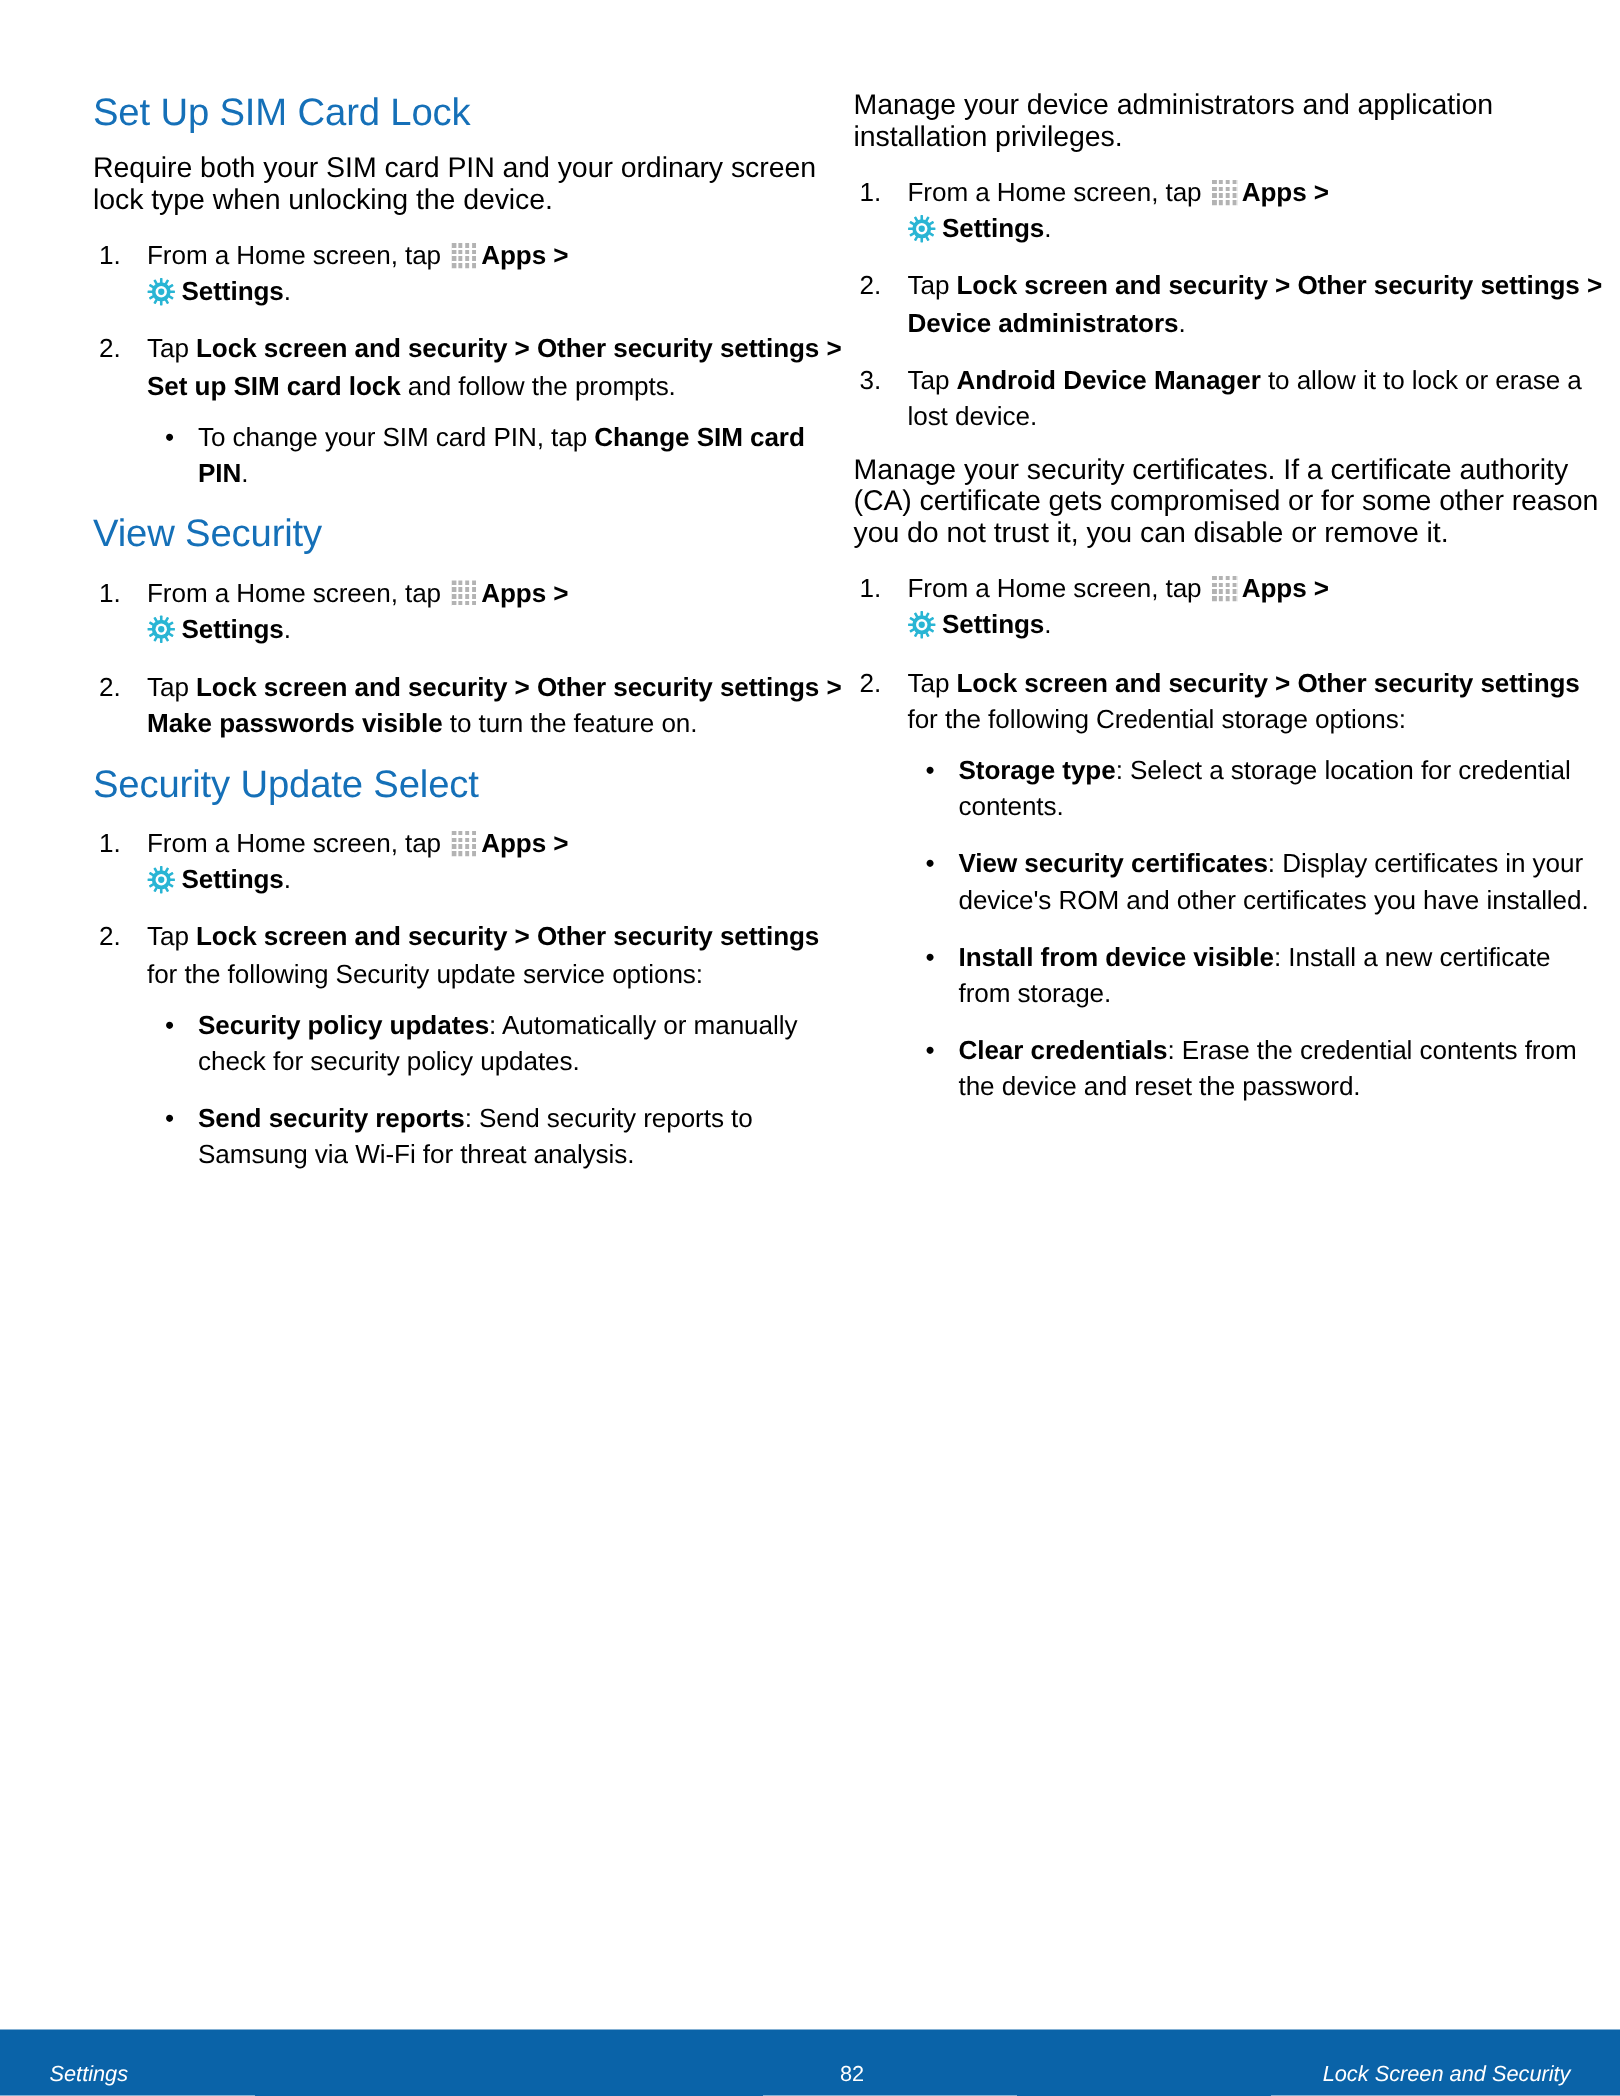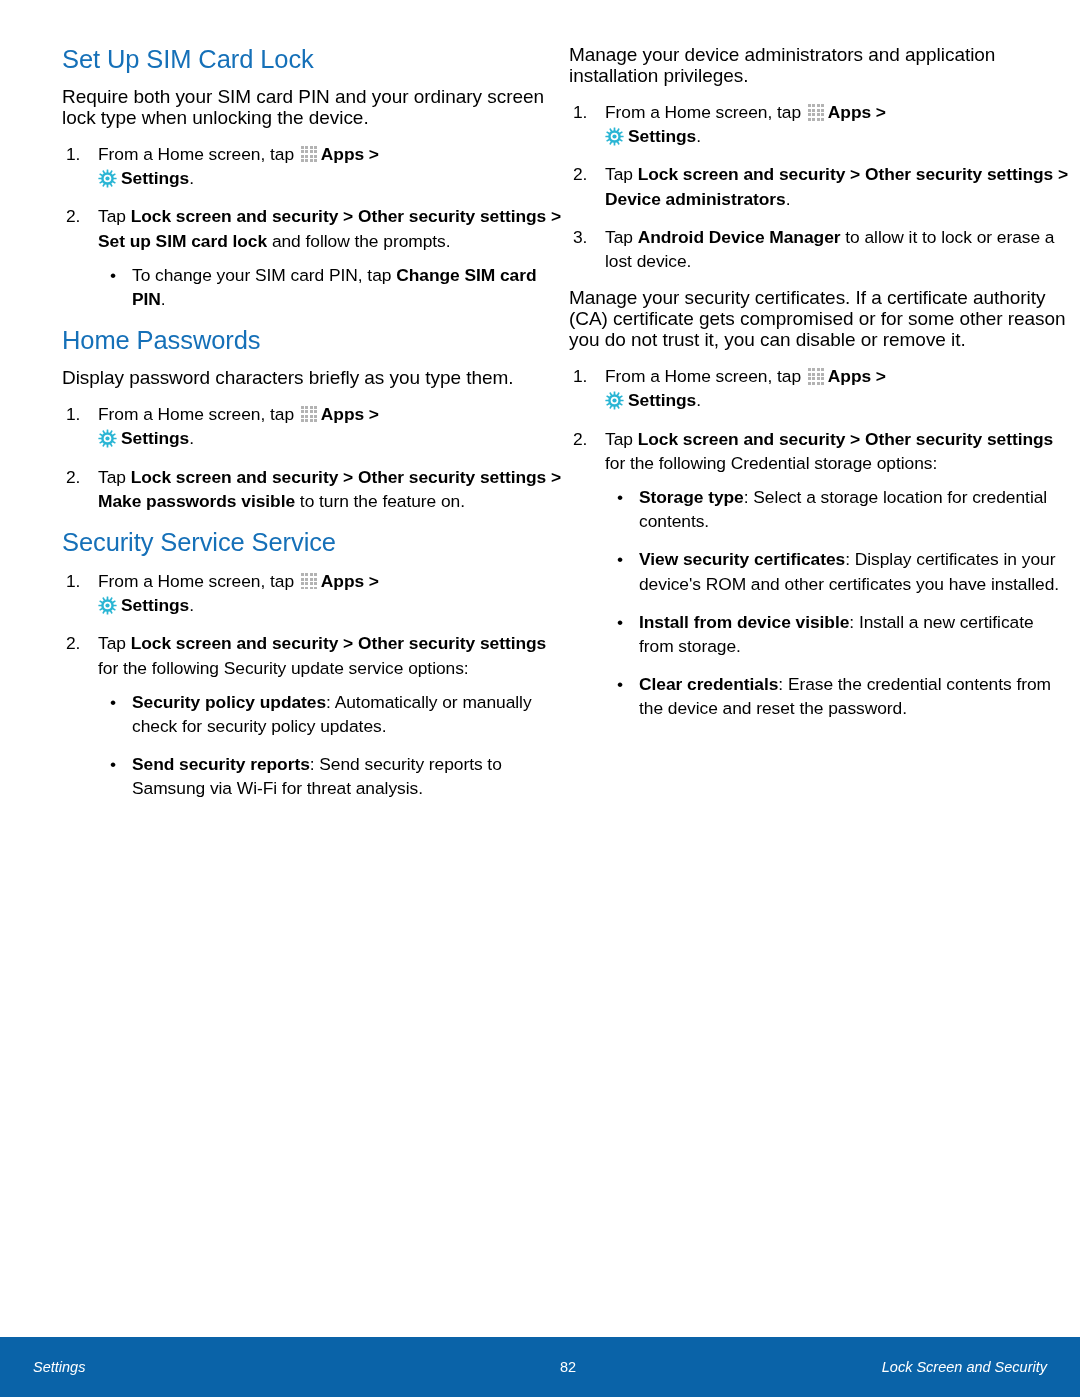--- a/index.html
+++ b/index.html
@@ -11,21 +11,21 @@
     height: 1397px;
     background: #ffffff;
     font-family: "Liberation Sans", sans-serif;
     color: #000000;
     overflow: hidden;
     position: relative;
   }
 
   .page {
     position: absolute;
-    left: 0; top: 0;
+    left: 0; top: 16px;
     width: 1080px;
     height: 1371px;
   }
 
   .columns {
     position: absolute;
     left: 0;
     top: 44px;
     width: 1080px;
     display: flex;
@@ -199,22 +199,21 @@
                   <rect x="45.5" y="2" width="9" height="19" rx="2" fill="#29b5d4" transform="rotate(330 50 50)"></rect>
                 </g>
                 <circle cx="50" cy="50" r="33" fill="#29b5d4"></circle>
                 <circle cx="50" cy="50" r="20" fill="#ffffff"></circle>
                 <circle cx="50" cy="50" r="11" fill="#29b5d4"></circle>
               </svg></span><b>Settings</b><span>.</span></li>
           <li><span class="num">2.</span><span><span>Tap </span><b>Lock screen and security &gt; Other security settings &gt; Set up SIM card lock</b><span> and follow the prompts.</span></span><ul class="bullets">
               <li><span class="dot">•</span><span><span>To change your SIM card PIN, tap </span><b>Change SIM card PIN</b><span>.</span></span></li>
             </ul></li>
         </ol>
-        <h2 class="section-title spacer-before-title" style="color: rgb(21, 112, 184);">Home Passwords</h2>
-        <p class="body-text">Display password characters briefly as you type them.</p>
+        <h2 class="section-title spacer-before-title" style="color: rgb(21, 112, 184);">View Security</h2>
         <ol class="steps">
           <li><span class="num">1.</span><span>From a Home screen, tap </span><span class="apps-icon"></span><b>Apps</b><b> &gt; </b><br><span class="gear-icon"><svg viewBox="0 0 100 100" width="19" height="19">
                 <g>
                   <rect x="45.5" y="2" width="9" height="19" rx="2" fill="#29b5d4" transform="rotate(0 50 50)"></rect>
                   <rect x="45.5" y="2" width="9" height="19" rx="2" fill="#29b5d4" transform="rotate(30 50 50)"></rect>
                   <rect x="45.5" y="2" width="9" height="19" rx="2" fill="#29b5d4" transform="rotate(60 50 50)"></rect>
                   <rect x="45.5" y="2" width="9" height="19" rx="2" fill="#29b5d4" transform="rotate(90 50 50)"></rect>
                   <rect x="45.5" y="2" width="9" height="19" rx="2" fill="#29b5d4" transform="rotate(120 50 50)"></rect>
                   <rect x="45.5" y="2" width="9" height="19" rx="2" fill="#29b5d4" transform="rotate(150 50 50)"></rect>
                   <rect x="45.5" y="2" width="9" height="19" rx="2" fill="#29b5d4" transform="rotate(180 50 50)"></rect>
@@ -223,21 +222,21 @@
                   <rect x="45.5" y="2" width="9" height="19" rx="2" fill="#29b5d4" transform="rotate(270 50 50)"></rect>
                   <rect x="45.5" y="2" width="9" height="19" rx="2" fill="#29b5d4" transform="rotate(300 50 50)"></rect>
                   <rect x="45.5" y="2" width="9" height="19" rx="2" fill="#29b5d4" transform="rotate(330 50 50)"></rect>
                 </g>
                 <circle cx="50" cy="50" r="33" fill="#29b5d4"></circle>
                 <circle cx="50" cy="50" r="20" fill="#ffffff"></circle>
                 <circle cx="50" cy="50" r="11" fill="#29b5d4"></circle>
               </svg></span><b>Settings</b><span>.</span></li>
           <li><span class="num">2.</span><span><span>Tap </span><b>Lock screen and security &gt; Other security settings &gt; Make passwords visible</b><span> to turn the feature on.</span></span></li>
         </ol>
-        <h2 class="section-title spacer-before-title" style="color: rgb(21, 112, 184);">Security Service Service</h2>
+        <h2 class="section-title spacer-before-title" style="color: rgb(21, 112, 184);">Security Update Select</h2>
         <ol class="steps">
           <li><span class="num">1.</span><span>From a Home screen, tap </span><span class="apps-icon"></span><b>Apps</b><b> &gt; </b><br><span class="gear-icon"><svg viewBox="0 0 100 100" width="19" height="19">
                 <g>
                   <rect x="45.5" y="2" width="9" height="19" rx="2" fill="#29b5d4" transform="rotate(0 50 50)"></rect>
                   <rect x="45.5" y="2" width="9" height="19" rx="2" fill="#29b5d4" transform="rotate(30 50 50)"></rect>
                   <rect x="45.5" y="2" width="9" height="19" rx="2" fill="#29b5d4" transform="rotate(60 50 50)"></rect>
                   <rect x="45.5" y="2" width="9" height="19" rx="2" fill="#29b5d4" transform="rotate(90 50 50)"></rect>
                   <rect x="45.5" y="2" width="9" height="19" rx="2" fill="#29b5d4" transform="rotate(120 50 50)"></rect>
                   <rect x="45.5" y="2" width="9" height="19" rx="2" fill="#29b5d4" transform="rotate(150 50 50)"></rect>
                   <rect x="45.5" y="2" width="9" height="19" rx="2" fill="#29b5d4" transform="rotate(180 50 50)"></rect>

